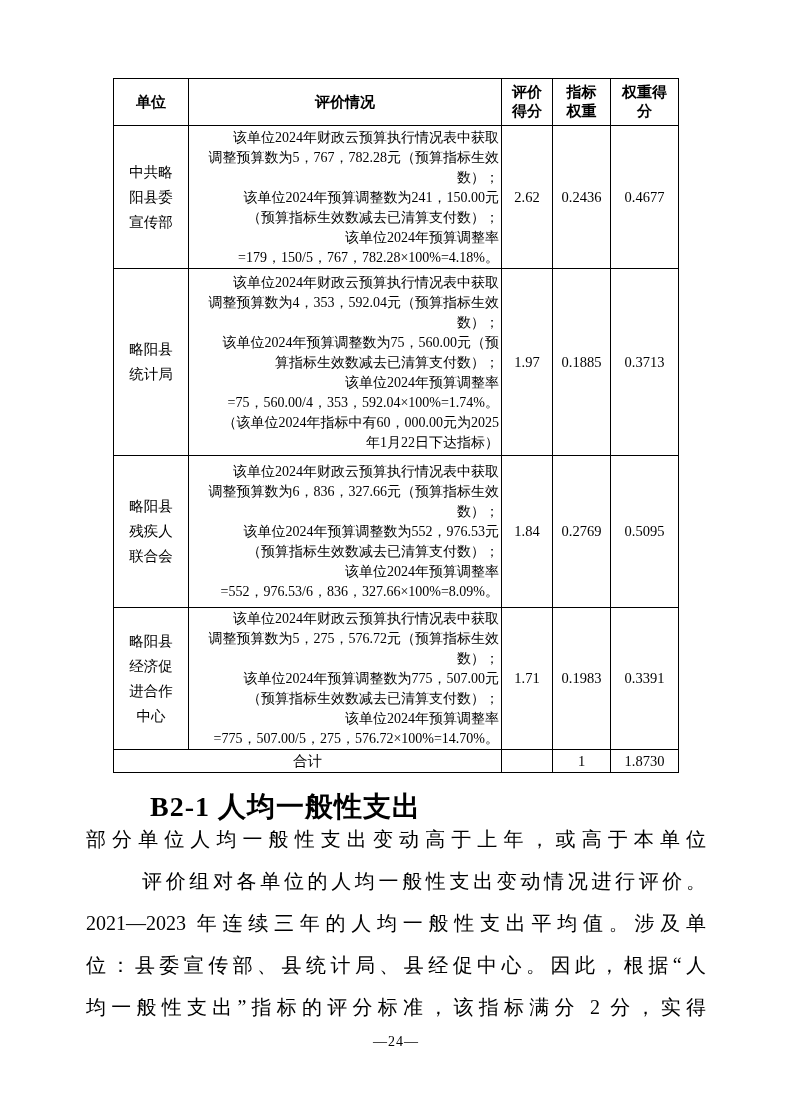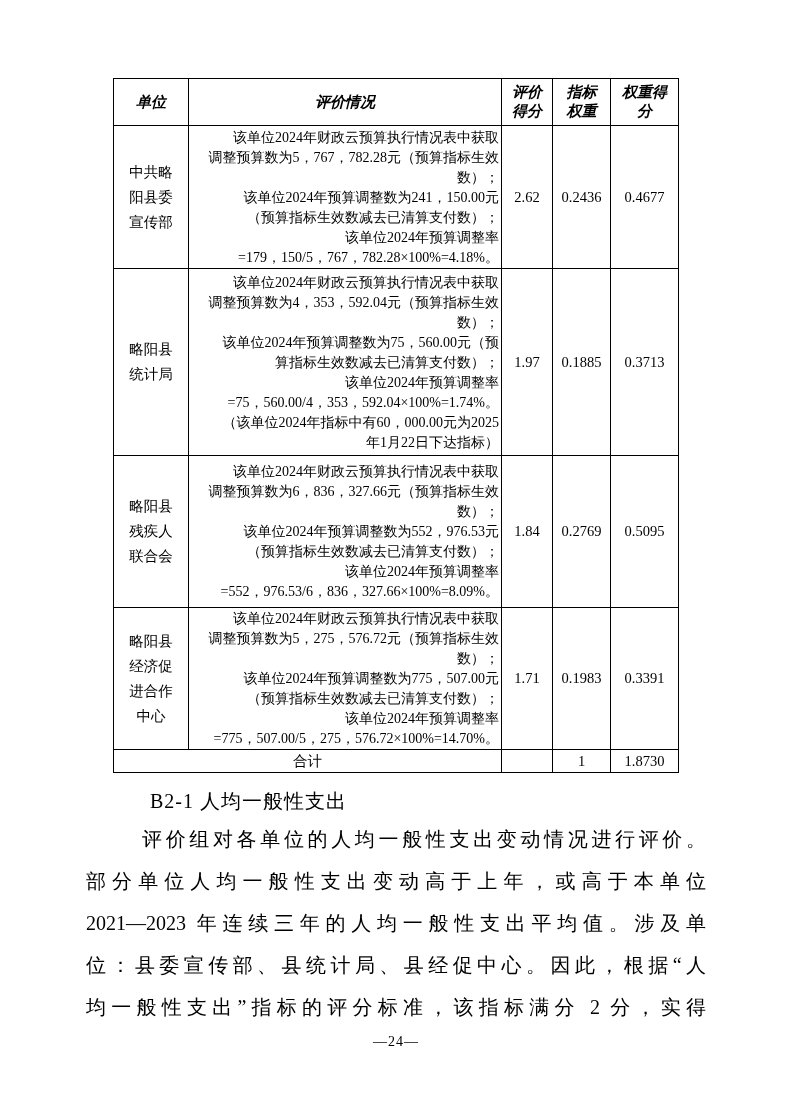--- a/index.html
+++ b/index.html
@@ -21,21 +21,21 @@
     table-layout: fixed;
     font-size: 14px;
   }
   #eval-table th, #eval-table td {
     border: 1px solid #000;
     vertical-align: middle;
     overflow: hidden;
   }
   #eval-table { border: 1.5px solid #000; }
 
-  #eval-table thead tr { height: 47px; font-style: italic; }
+  #eval-table thead tr { height: 47px; }
   #eval-table thead th {
     font-size: 15px; font-weight: bold;
     text-align: center; line-height: 19px;
   }
   #eval-table tbody tr:nth-child(1) { height: 143px; }
   #eval-table tbody tr:nth-child(2) { height: 187px; }
   #eval-table tbody tr:nth-child(3) { height: 152px; }
   #eval-table tbody tr:nth-child(4) { height: 140px; }
   #eval-table tfoot tr { height: 23px; }
 
@@ -48,21 +48,21 @@
     padding: 1px 2px 0 3px;
   }
   td.desc p { line-height: 20px; text-align: right; word-break: break-all; }
   td.desc p.ind { text-indent: 2em; }
   td.num { text-align: center; font-size: 14.5px; }
   tfoot td { text-align: center; font-size: 14.5px; }
 
   
   #section-heading {
     position: absolute; left: 150px; top: 788px;
-    font-size: 20px; font-weight: normal;
+    font-size: 28px; font-weight: bold;
     letter-spacing: 1px;
   }
   #body-paragraph {
     position: absolute; left: 86px; top: 818px;
     width: 620px;
     font-size: 20px;
   }
   .bodyline {
     height: 42px; line-height: 42px;
     text-align: justify;
@@ -157,22 +157,22 @@
         <td></td>
         <td>1</td>
         <td>1.8730</td>
       </tr>
     </tfoot>
   </table>
 
   <div id="section-heading">B2-1 人均一般性支出</div>
 
   <div id="body-paragraph">
+      <div class="bodyline">部分单位人均一般性支出变动高于上年，或高于本单位</div>
       <div class="bodyline first">评价组对各单位的人均一般性支出变动情况进行评价。</div>
-      <div class="bodyline">部分单位人均一般性支出变动高于上年，或高于本单位</div>
       <div class="bodyline">2021—2023 年连续三年的人均一般性支出平均值。涉及单</div>
       <div class="bodyline">位：县委宣传部、县统计局、县经促中心。因此，根据“人</div>
       <div class="bodyline">均一般性支出”指标的评分标准，该指标满分 2 分，实得</div>
     </div>
 
   <div id="page-number">—24—</div>
 
 </div>
 
 </body></html>

